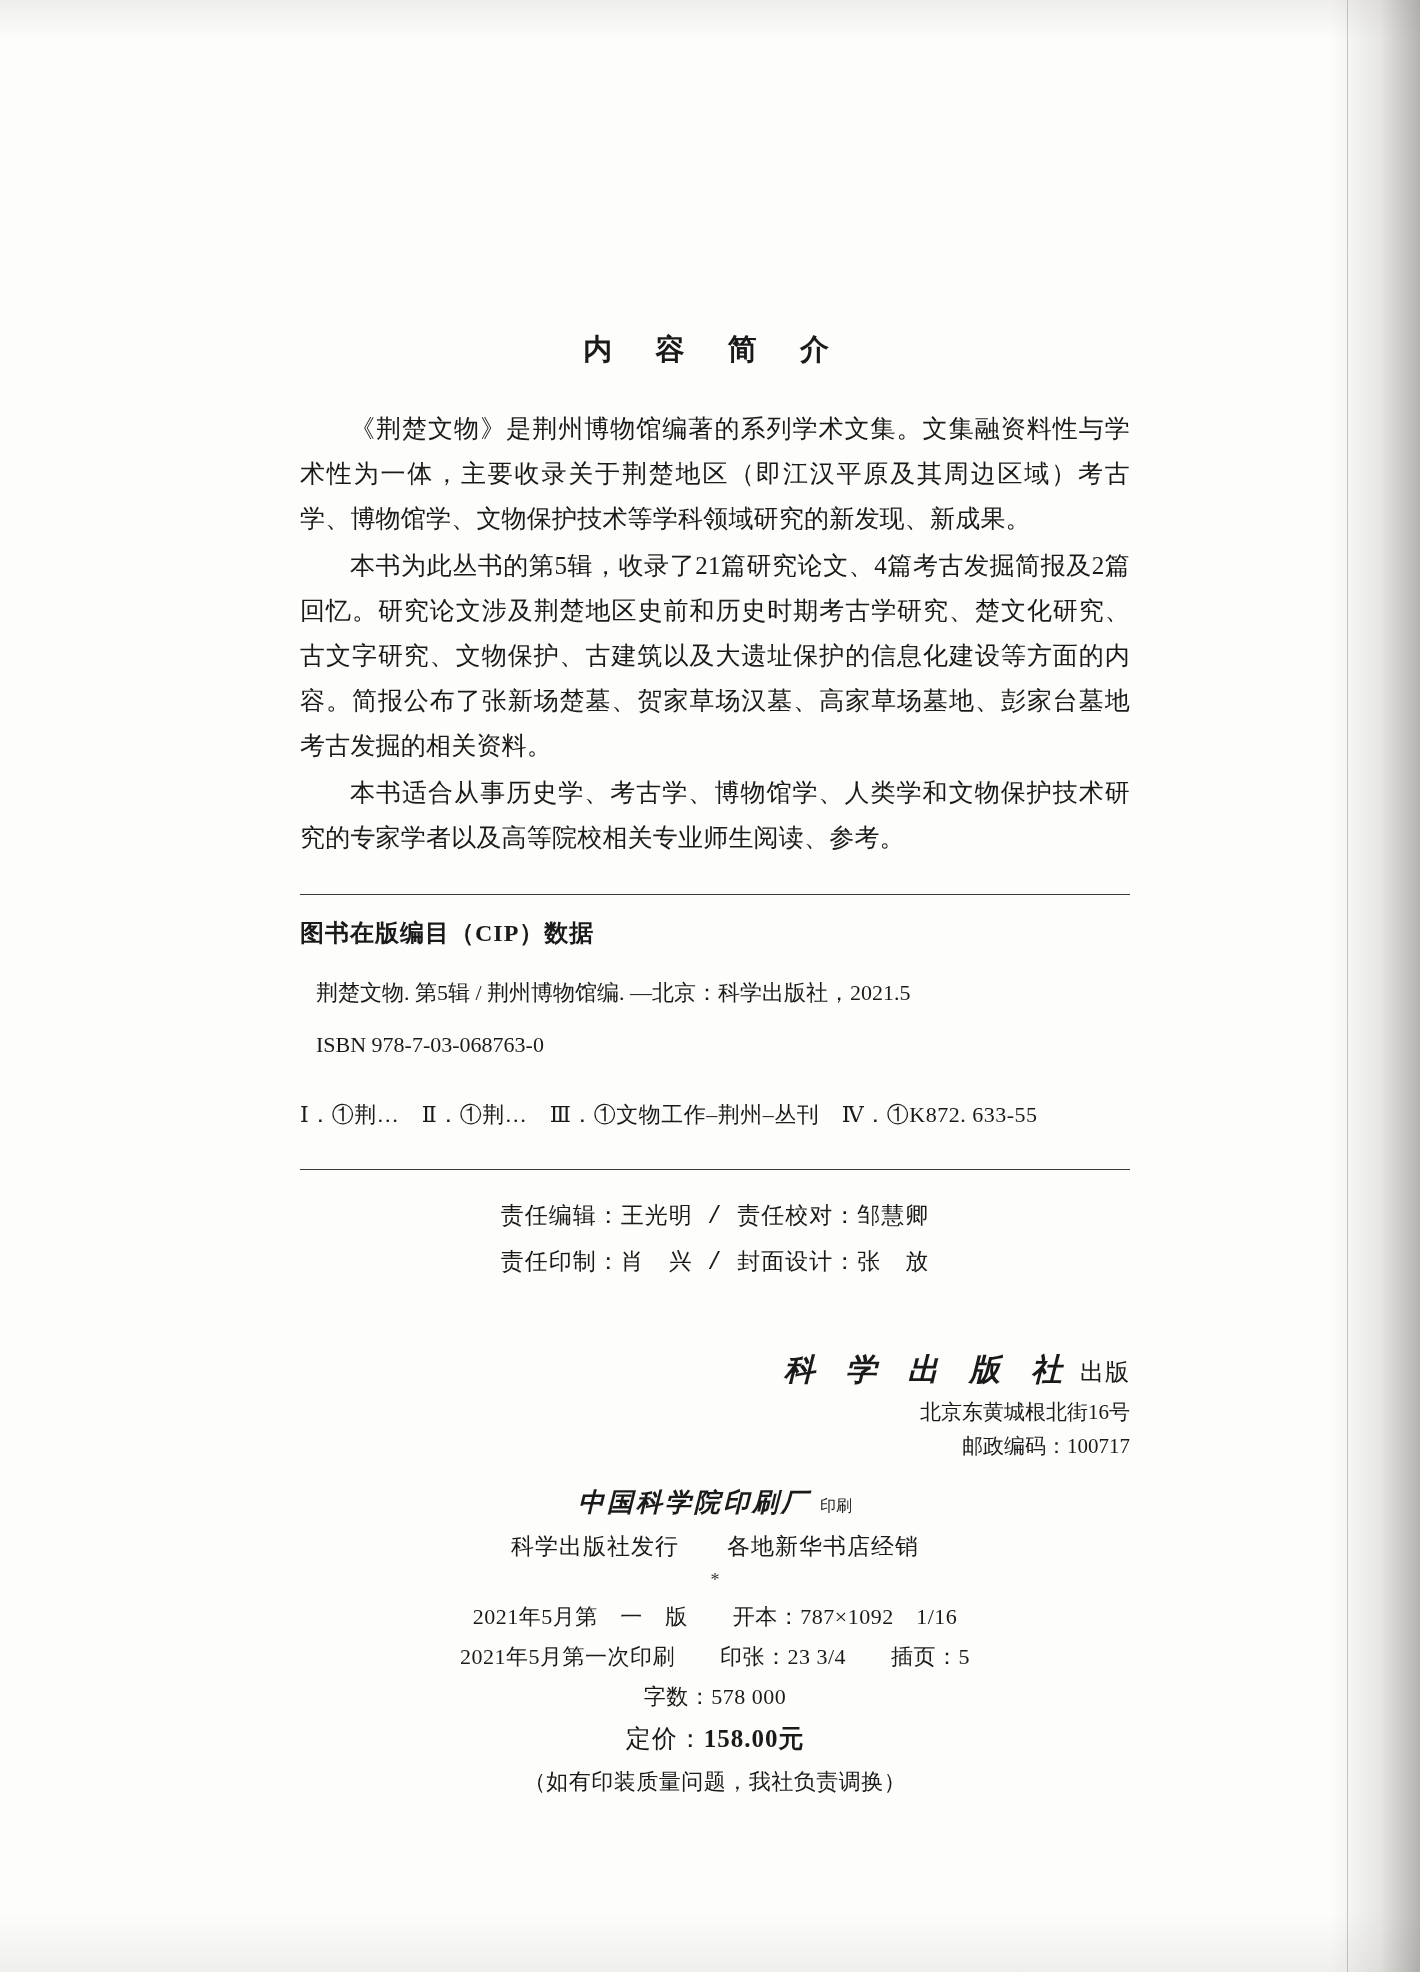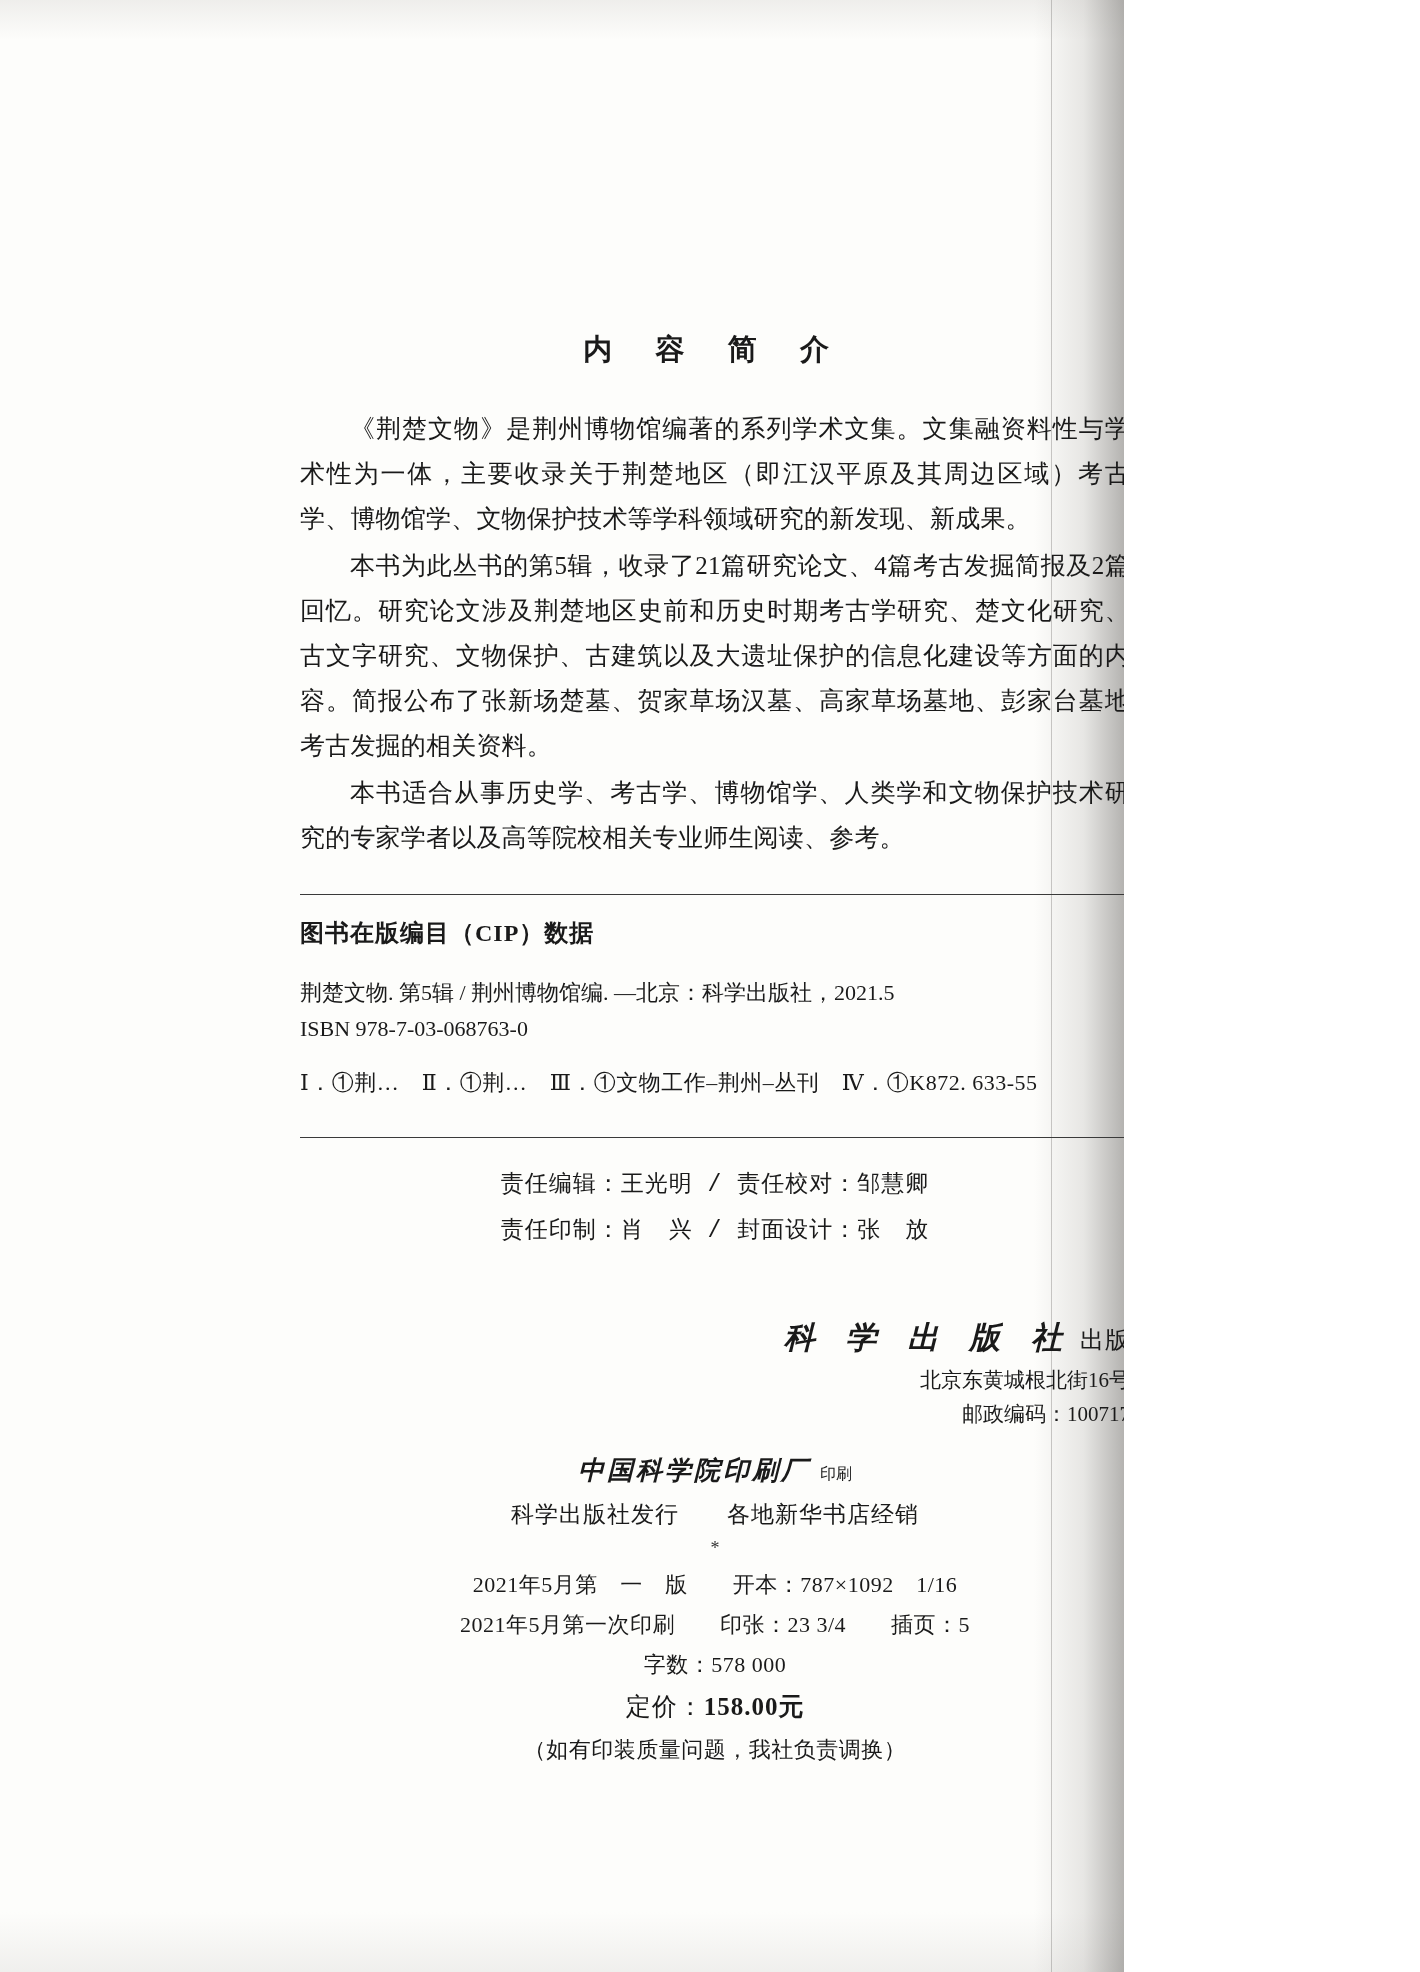--- a/index.html
+++ b/index.html
@@ -2,21 +2,21 @@
 <html><head>
 <meta charset="utf-8">
 <style>
   html, body {
     margin: 0;
     padding: 0;
     background: #ffffff;
   }
   .page {
     position: relative;
-    width: 1124px;
+    width: 1420px;
     height: 1972px;
     background: #fdfdfb;
     overflow: hidden;
     font-family: "Liberation Serif", "DejaVu Serif", serif;
     color: #1a1a1a;
   }
   
   .scan-right-edge {
     position: absolute;
     top: 0;
@@ -90,21 +90,21 @@
   }
   .cip-heading {
     font-size: 24px;
     font-weight: bold;
     margin: 0 0 26px 0;
     letter-spacing: 1px;
   }
   .cip-line {
     font-size: 22px;
     line-height: 36px;
-    margin: 0;
+    margin: 16px;
   }
   .cip-gap {
     height: 18px;
   }
   .cip-class {
     font-size: 22px;
     line-height: 36px;
     margin: 0;
     letter-spacing: 0.5px;
   }

